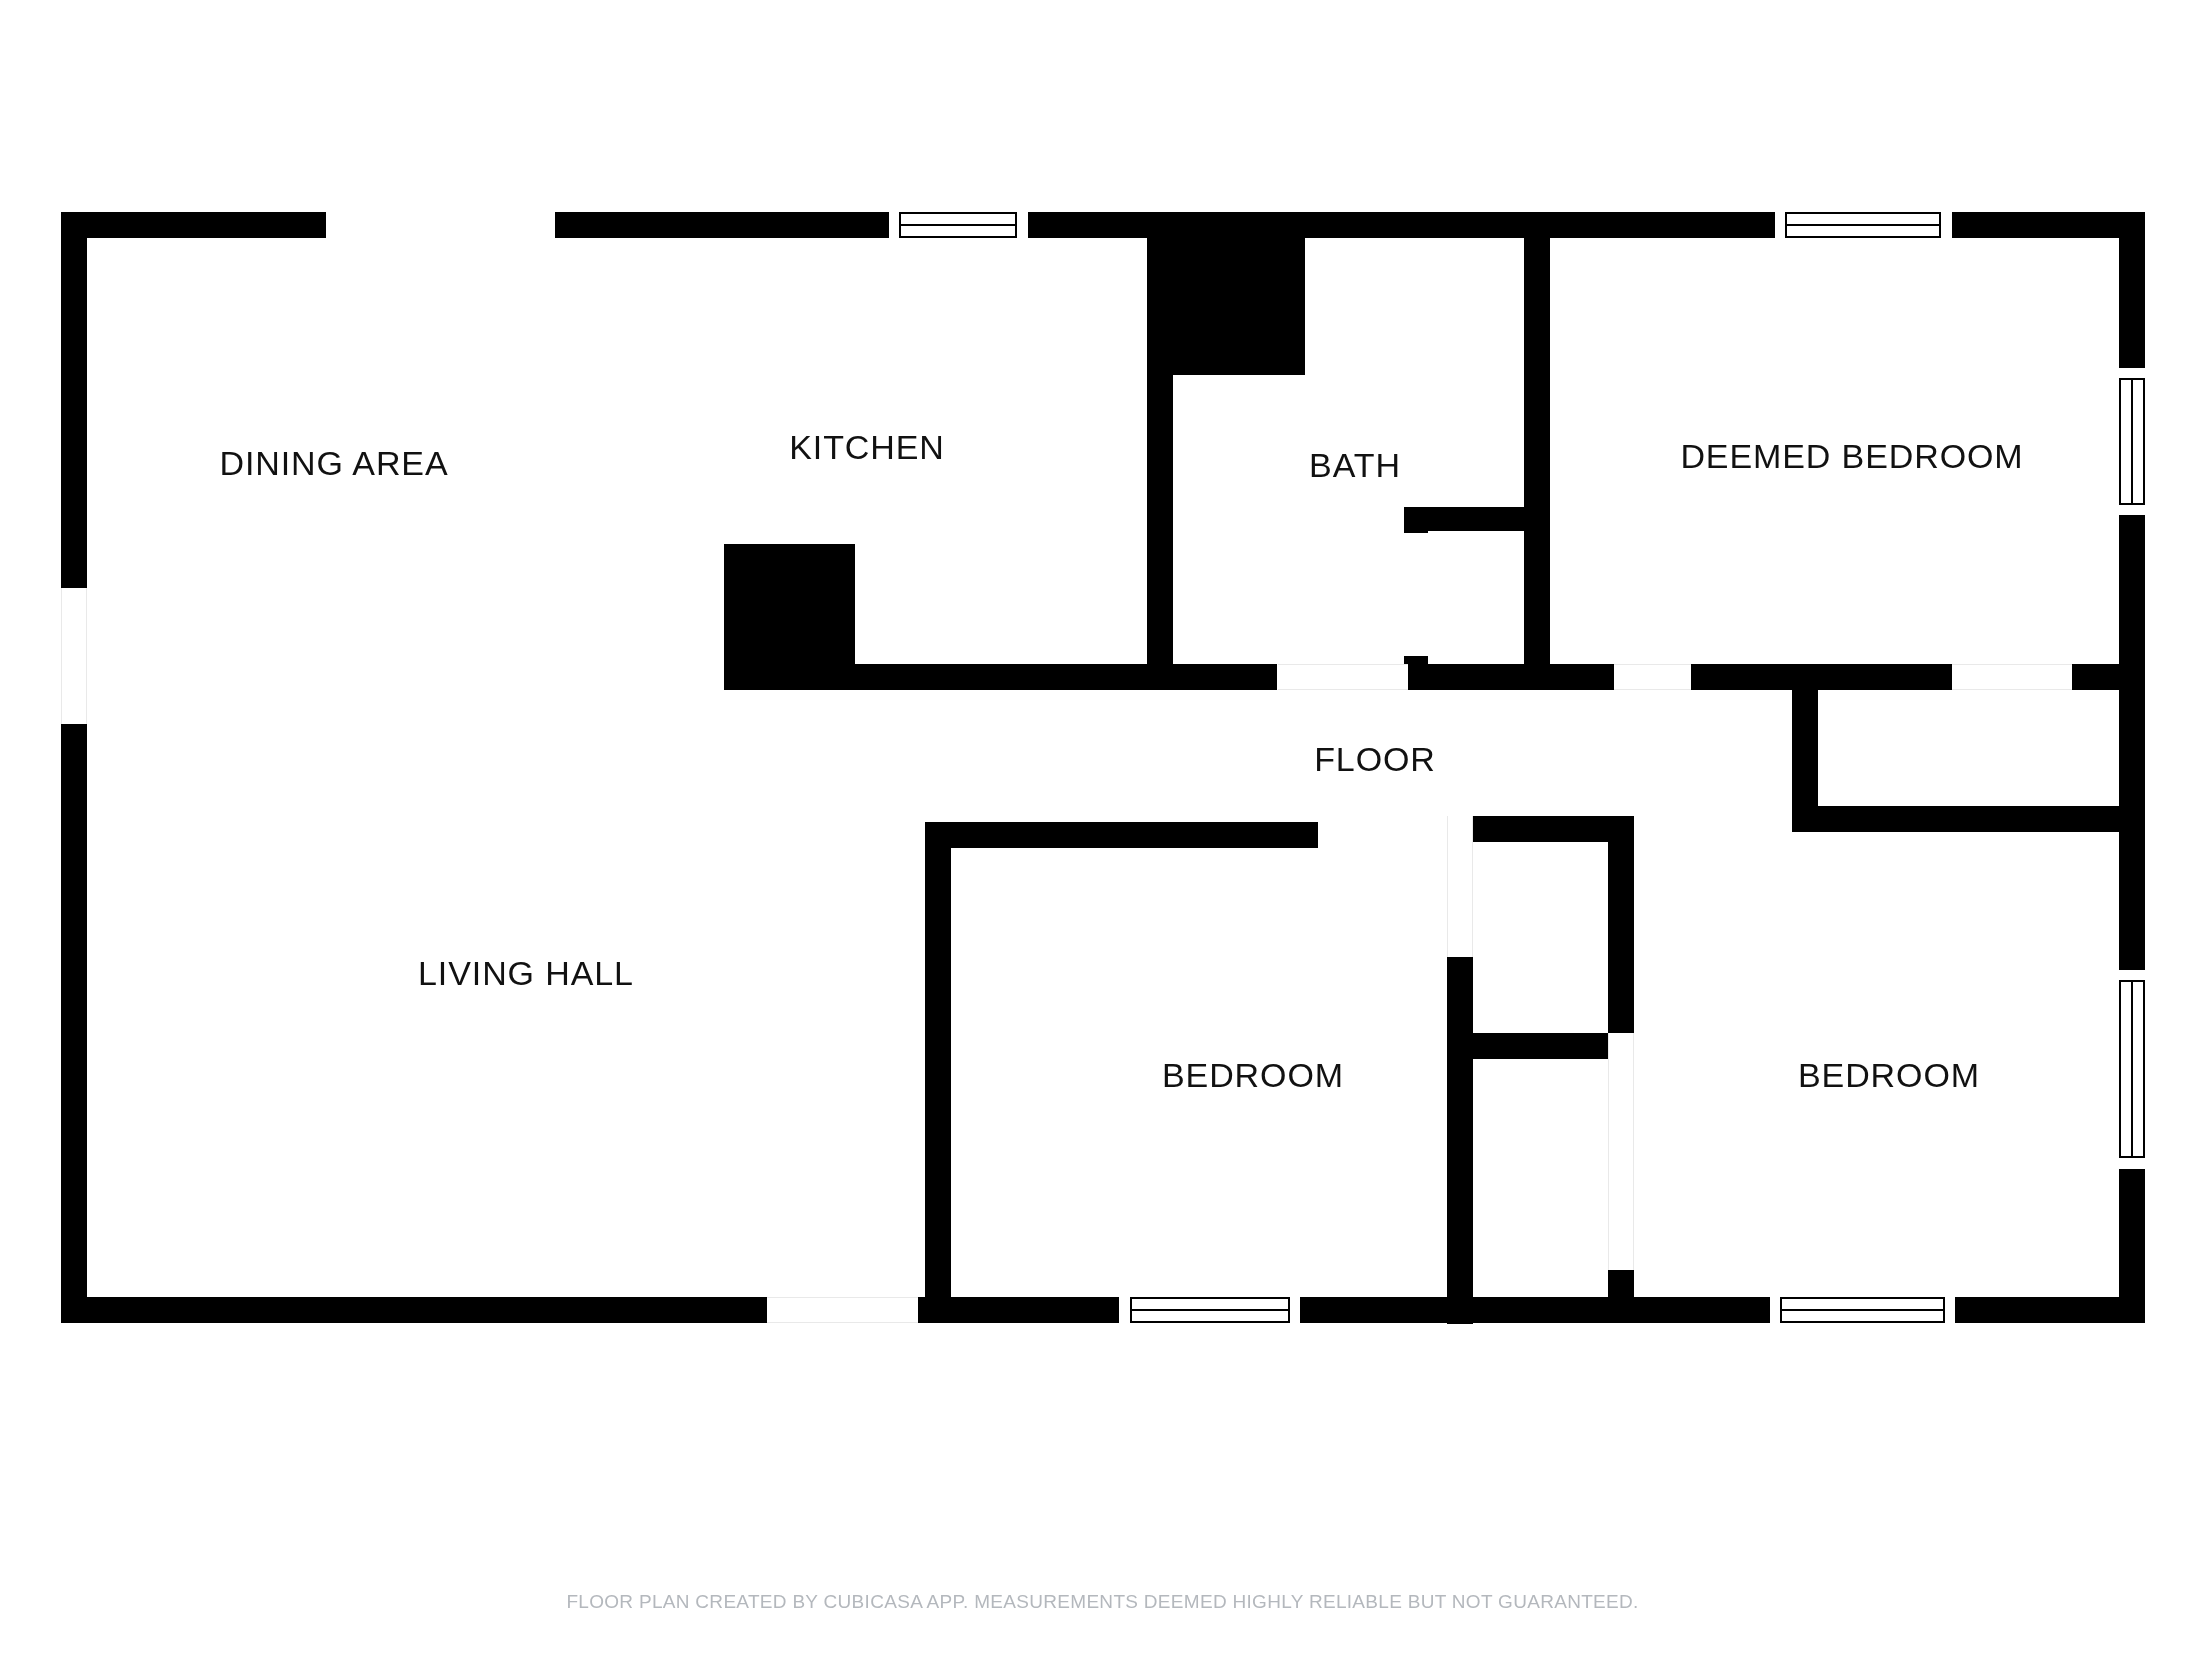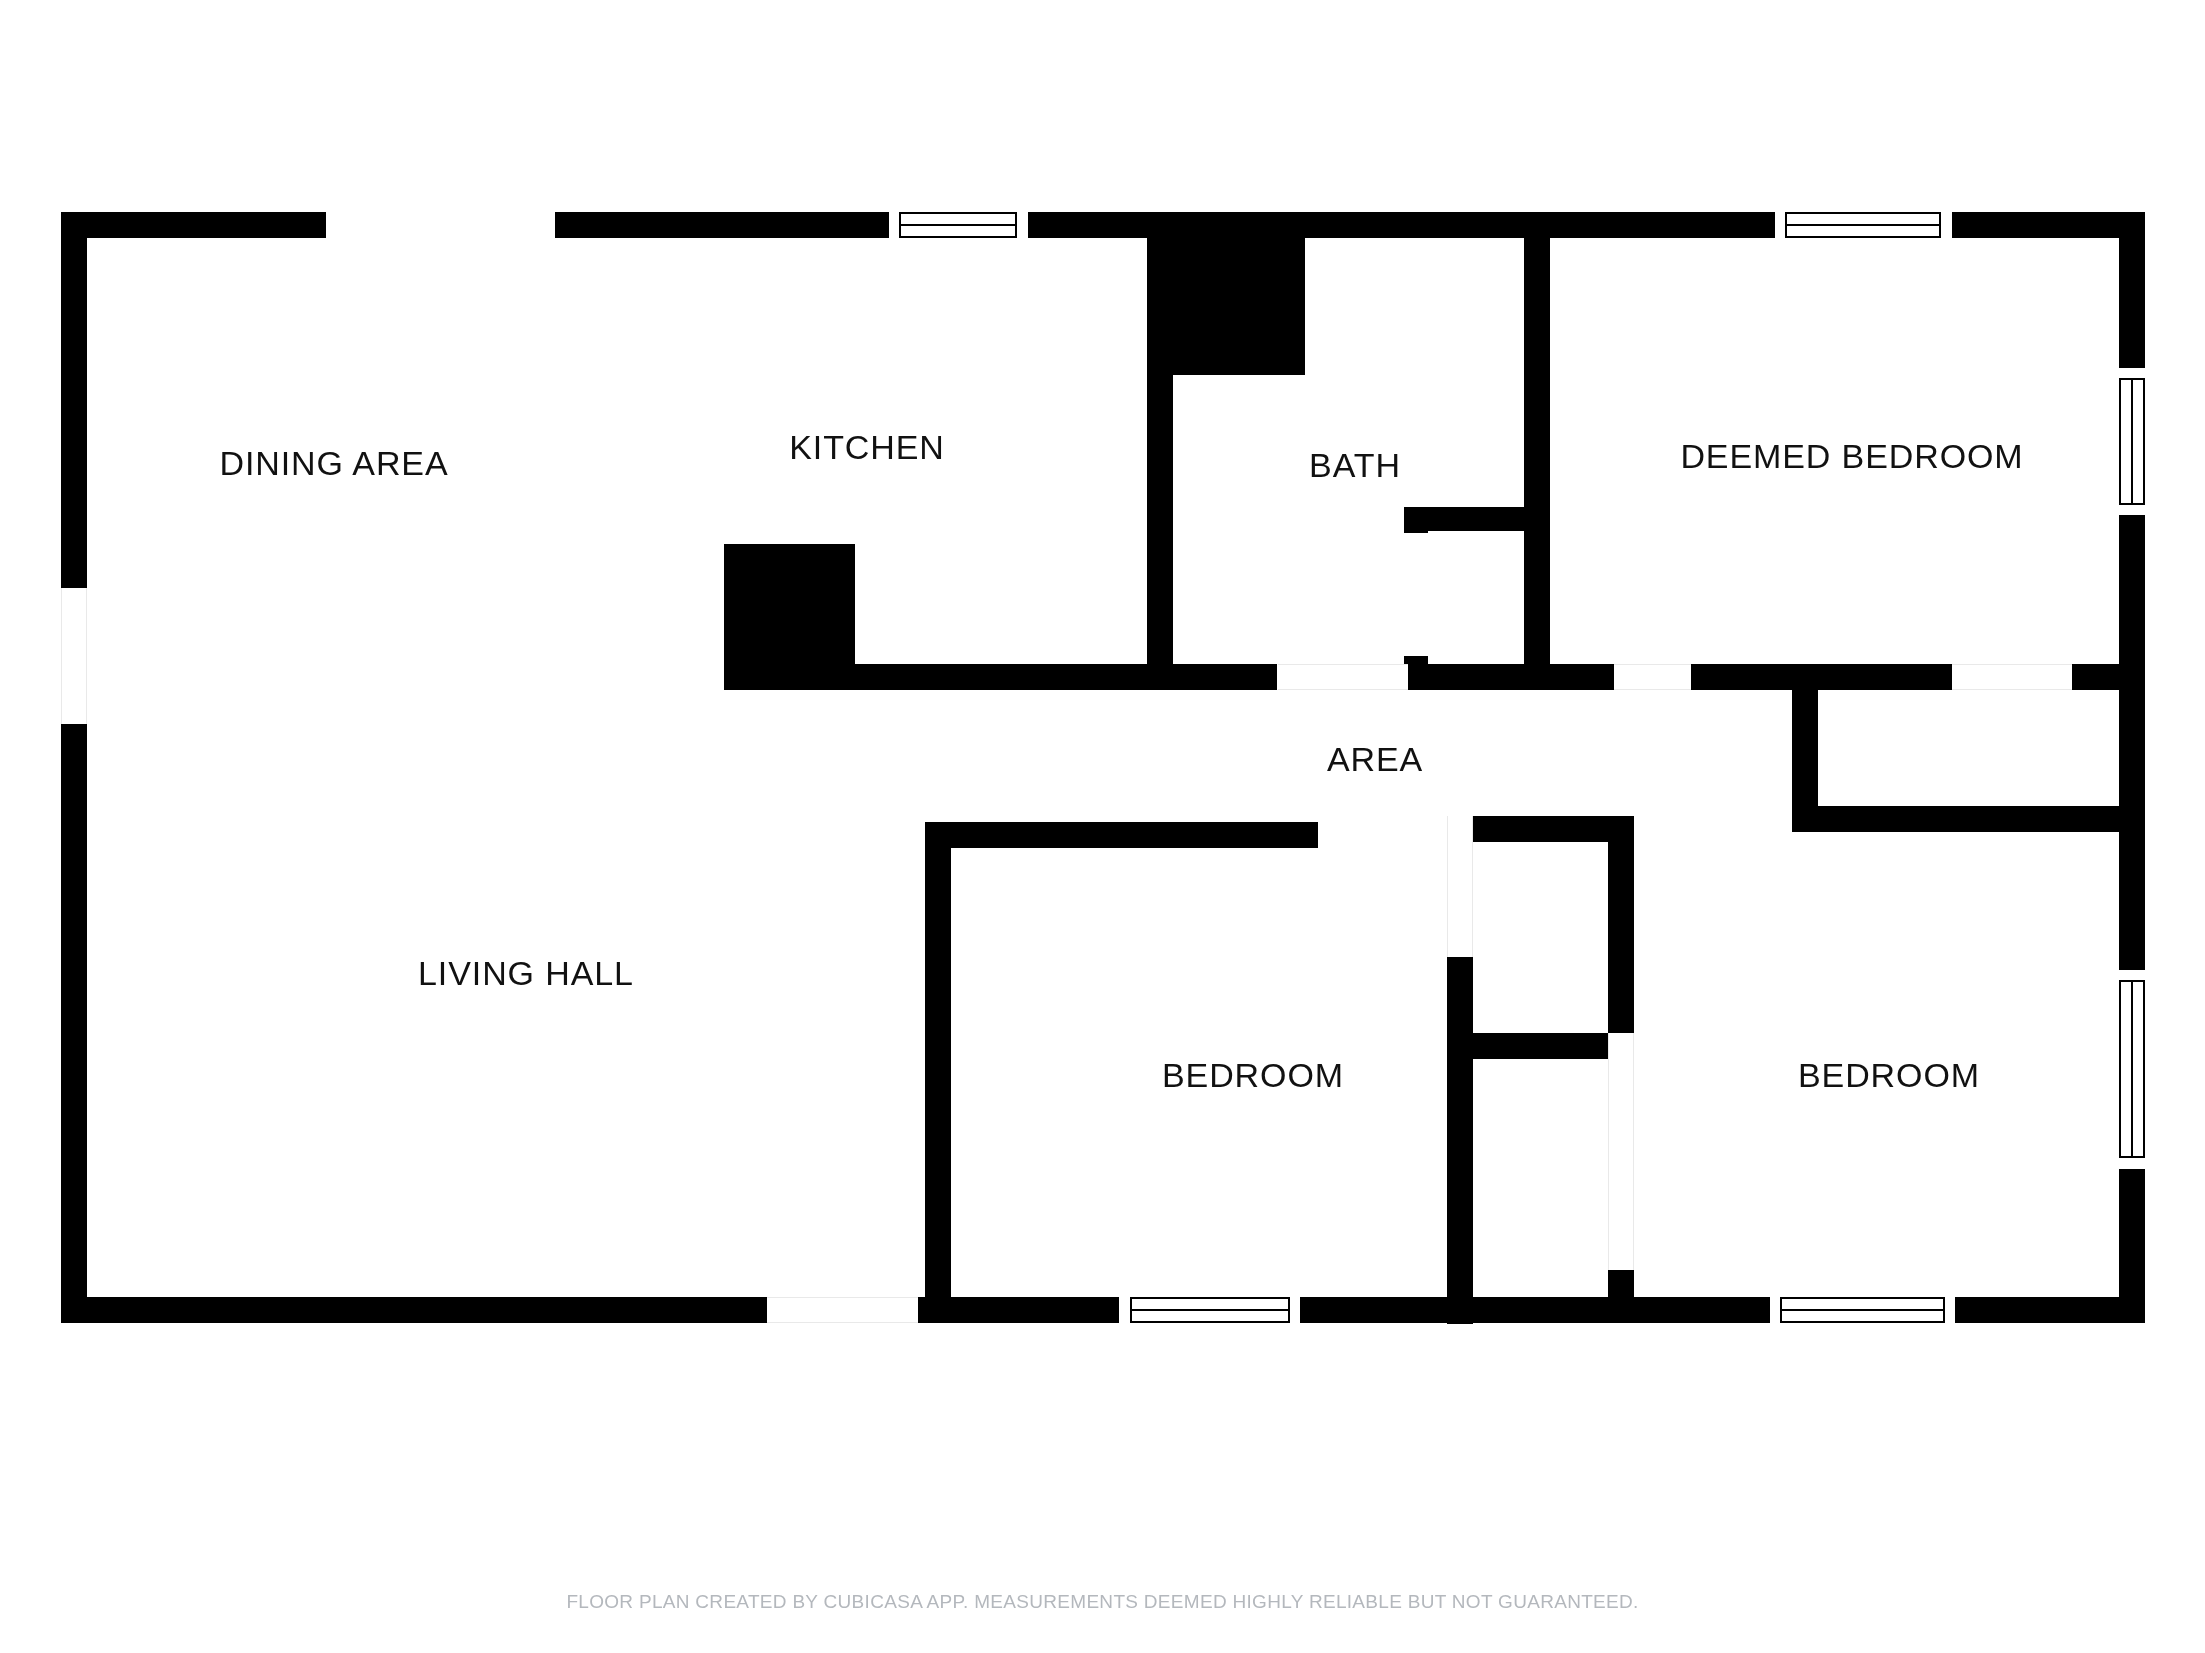--- a/index.html
+++ b/index.html
@@ -207,21 +207,21 @@
         <div class="jamb"></div>
         <div class="sash"></div>
         <div class="jamb"></div>
       </div>
     </div>
   <div id="label-layer">
       <div class="room-label" style="left: 334px; top: 463px;">DINING AREA</div>
       <div class="room-label" style="left: 867px; top: 447px;">KITCHEN</div>
       <div class="room-label" style="left: 1355px; top: 465px;">BATH</div>
       <div class="room-label" style="left: 1852px; top: 456px;">DEEMED BEDROOM</div>
-      <div class="room-label" style="left: 1375px; top: 759px;">AREA</div>
+      <div class="room-label" style="left: 1375px; top: 759px;">FLOOR</div>
       <div class="room-label" style="left: 526px; top: 973px;">LIVING HALL</div>
       <div class="room-label" style="left: 1253px; top: 1075px;">BEDROOM</div>
       <div class="room-label" style="left: 1889px; top: 1075px;">BEDROOM</div>
     </div>
 
   <div id="footer-note">FLOOR PLAN CREATED BY CUBICASA APP. MEASUREMENTS DEEMED HIGHLY RELIABLE BUT NOT GUARANTEED.</div>
 </div>
 
 
 </body></html>

